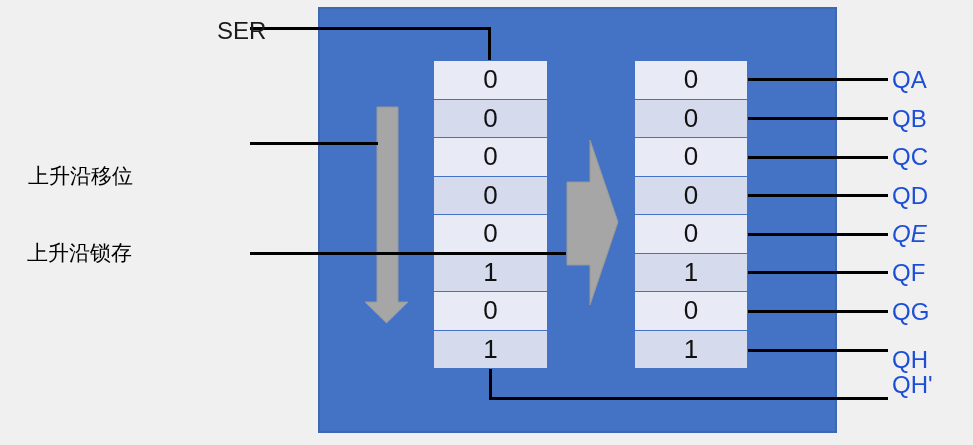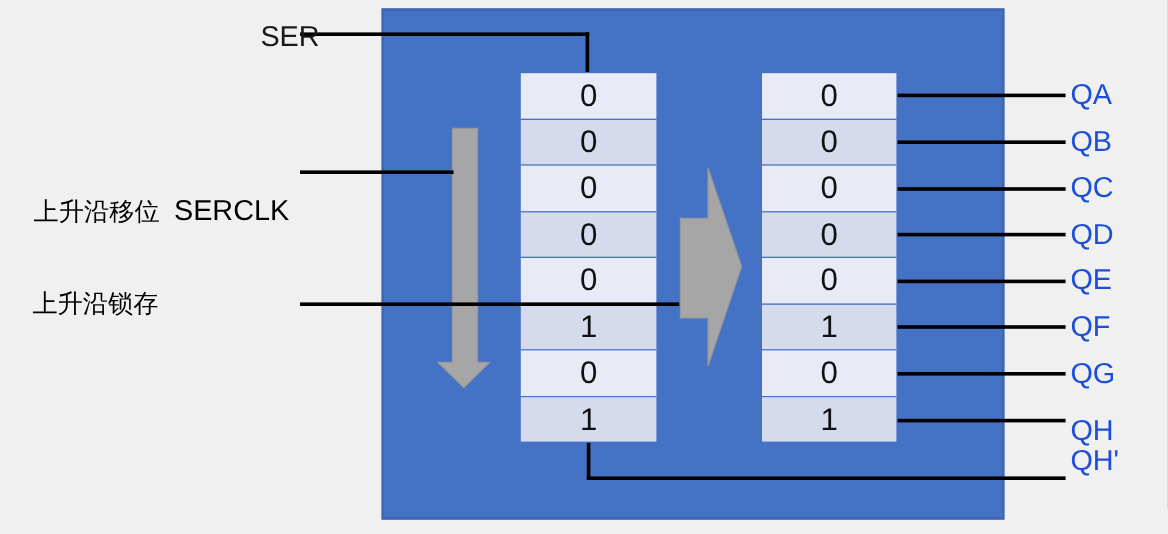--- a/index.html
+++ b/index.html
@@ -85,30 +85,29 @@
   <div class="wire h" style="left:748px;top:310px;width:140px;"></div>
   <div class="wire h" style="left:748px;top:349px;width:140px;"></div>
 
   <div class="wire v" style="left:489px;top:369px;height:31px;"></div>
   <div class="wire h" style="left:489px;top:397px;width:399px;"></div>
 
   <div class="lbl latin" style="left:181px;top:18px;">SER</div>
 
   <div class="input-row" style="left:28px;top:131px;width:213px;margin-top:32px;">
     <span class="cjk">上升沿移位</span>
-    <span class="latin">SERCLK</span>
   </div>
 
   <div class="input-row" style="left:27px;top:241px;width:196px;align-items:flex-end;">
     <span class="cjk">上升沿锁存</span>
   </div>
 
   <div class="out-label" style="top:67px;">QA</div>
   <div class="out-label" style="top:106px;text-align:center;">QB</div>
   <div class="out-label" style="top:144px;">QC</div>
   <div class="out-label" style="top:183px;text-align:center;">QD</div>
-  <div class="out-label" style="top:221px;">QE</div>
+  <div class="out-label" style="top:221px;font-style:italic;">QE</div>
   <div class="out-label" style="top:260px;">QF</div>
   <div class="out-label" style="top:299px;">QG</div>
   <div class="out-label" style="top:347px;">QH</div>
   <div class="out-label" style="top:372px;">QH'</div>
 
 </div>
 
 </body></html>

